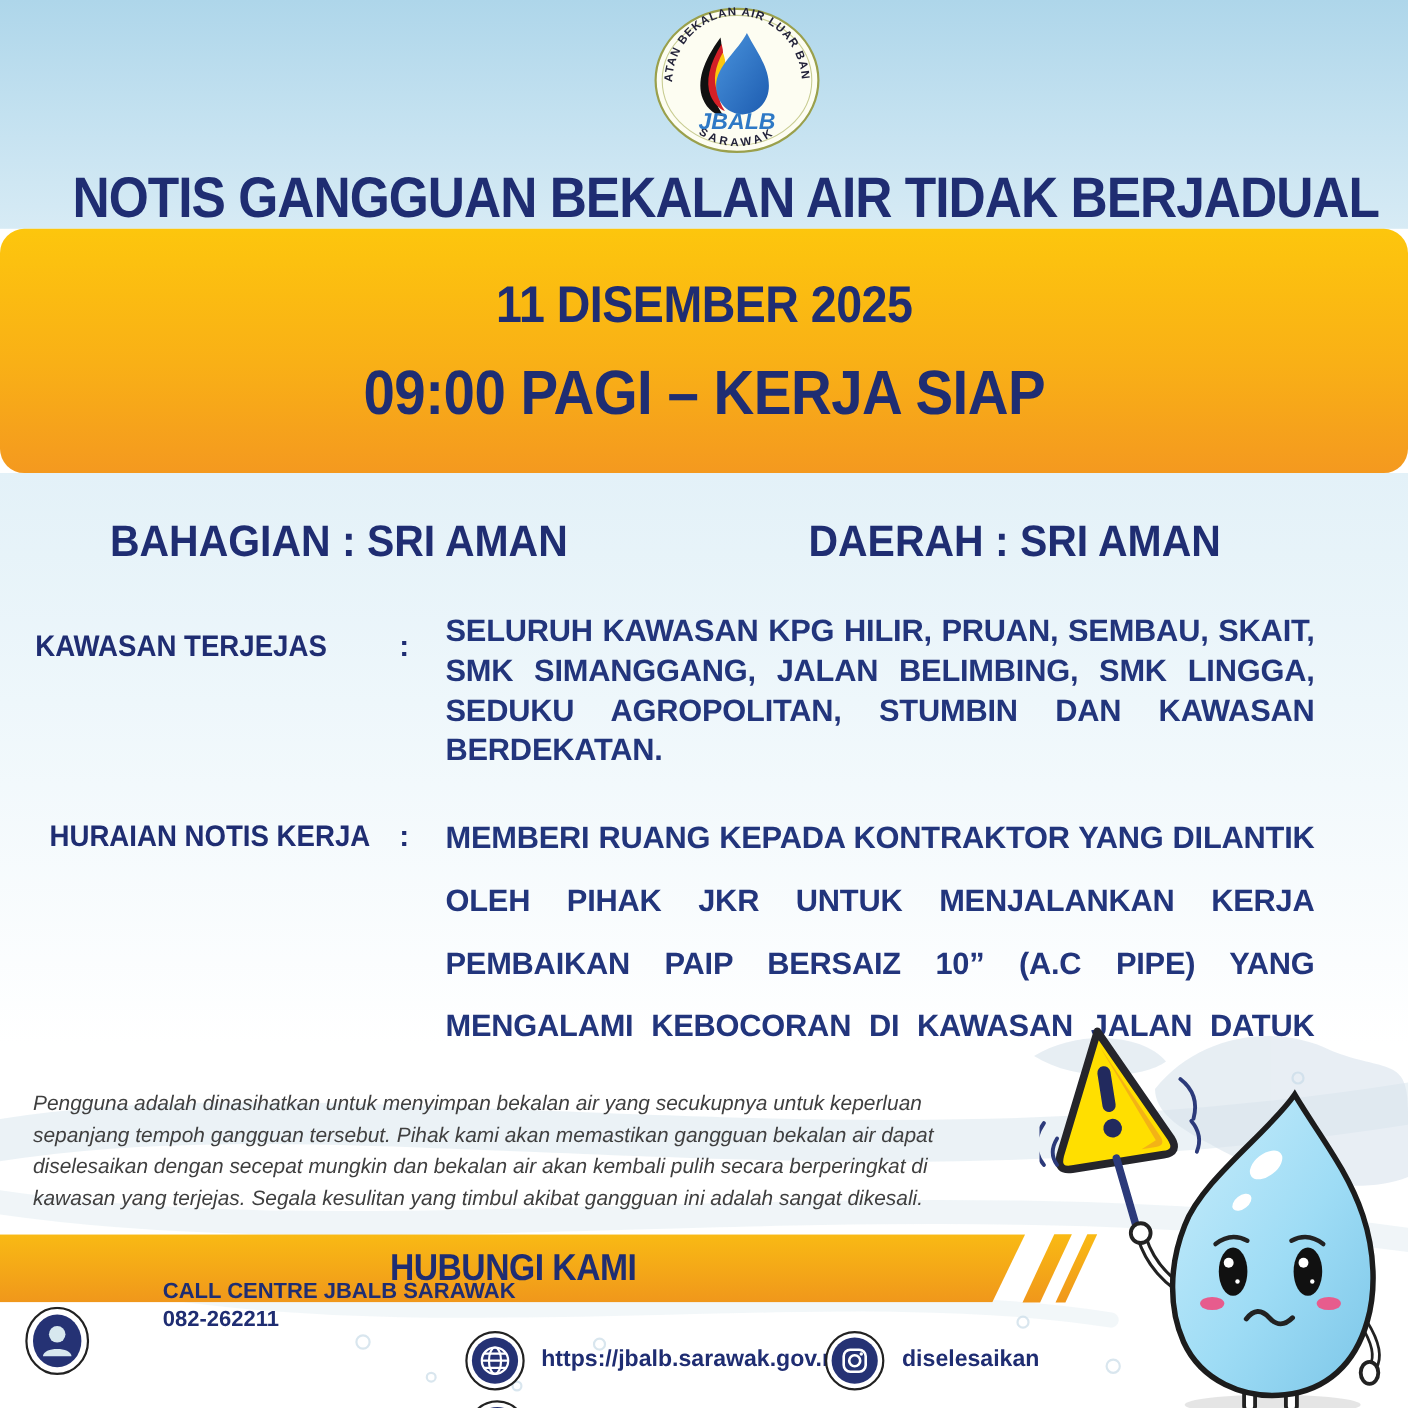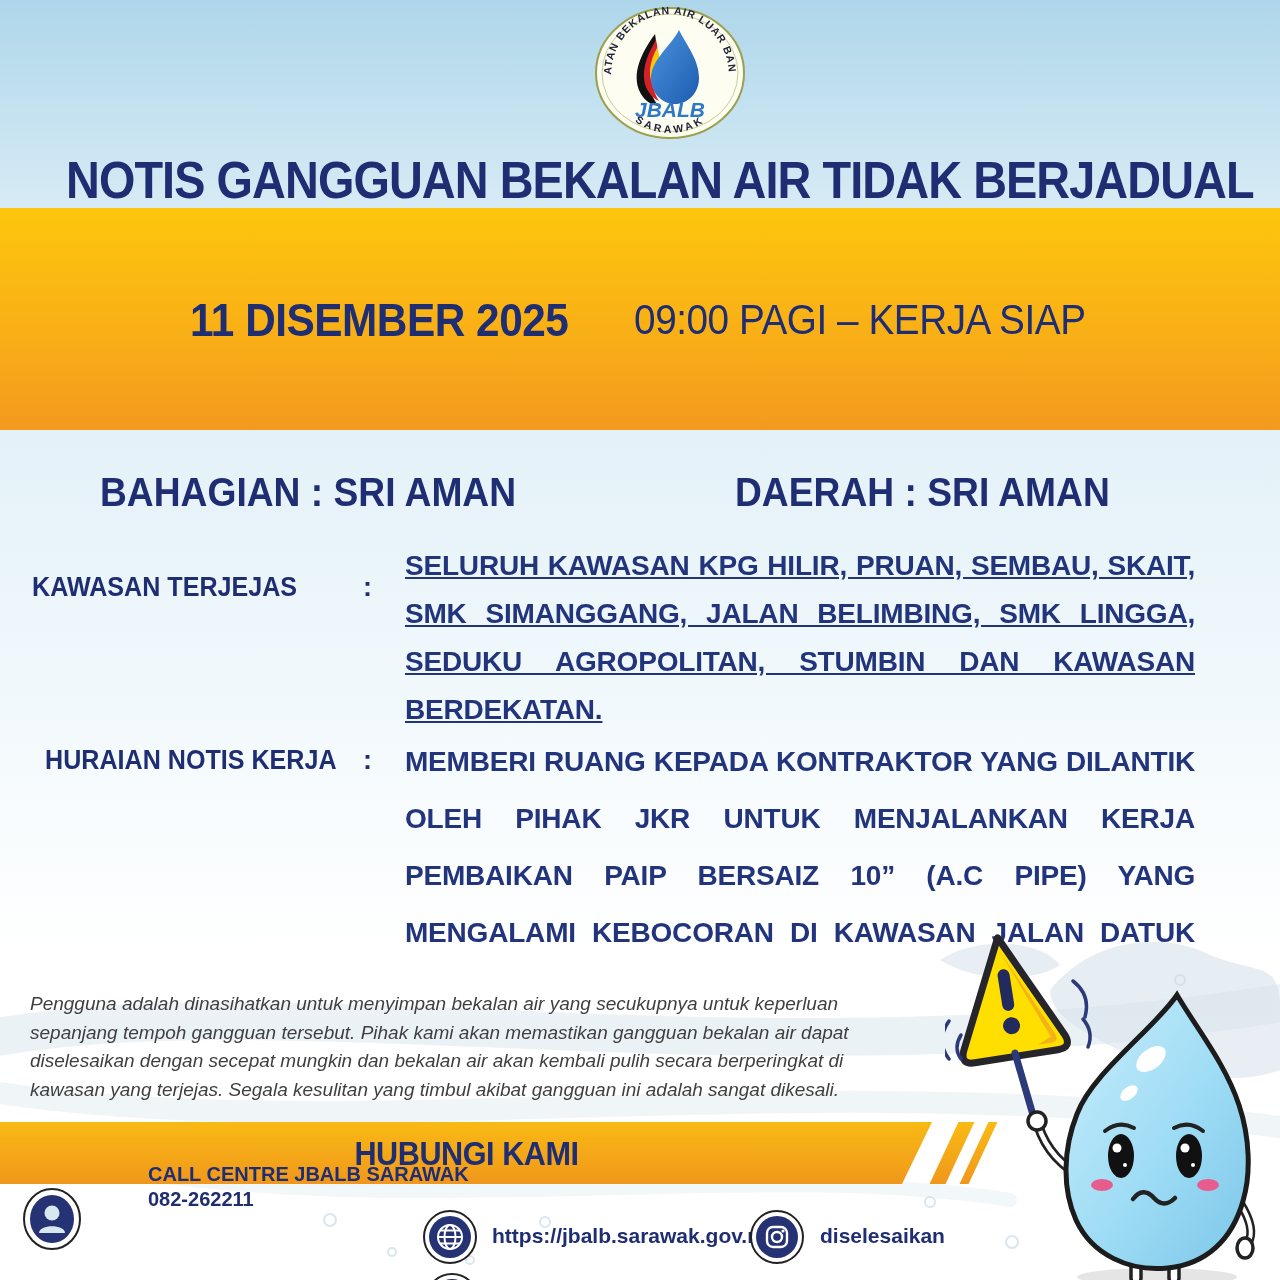--- a/index.html
+++ b/index.html
@@ -5,40 +5,40 @@
   html,body{margin:0;padding:0;background:#777;}
   .poster{
     position:relative;width:1280px;height:1280px;overflow:hidden;
     font-family:"Liberation Sans",sans-serif;background:#fff;margin:0 auto;
   }
   
   .top{position:absolute;left:0;top:0;width:1280px;height:208px;
     background:linear-gradient(180deg,#aed6ea 0%,#c3e1f0 50%,#d7ebf5 100%);}
   .banner{position:absolute;left:0;top:208px;width:1280px;height:222px;
     background:linear-gradient(180deg,#fdc60d 0%,#f9b016 55%,#f4991f 100%);
-    display:flex;align-items:center;justify-content:center;gap:20px;}
+    display:flex;flex-direction:column;align-items:center;justify-content:center;gap:20px;border-radius:22px;}
   .mid{position:absolute;left:0;top:430px;width:1280px;height:520px;
     background:linear-gradient(180deg,#e3f1f8 0%,#eef7fb 40%,#ffffff 100%);}
   .bottom{position:absolute;left:0;top:950px;width:1280px;height:330px;background:#fff;}
   
   .navy{color:#1f2d72;}
   .cond{display:inline-block;transform:scaleX(.9);transform-origin:center;white-space:nowrap;}
   .condL{display:inline-block;transform:scaleX(.93);transform-origin:left center;white-space:nowrap;}
   .title{position:absolute;left:0;top:150px;width:1280px;text-align:center;
     font-size:52px;font-weight:bold;letter-spacing:-1px;}
   .dateline{font-size:47px;font-weight:bold;letter-spacing:-.5px;}
-  .timeline{font-size:43px;font-weight:normal;letter-spacing:-.5px;}
+  .timeline{font-size:57px;font-weight:bold;letter-spacing:-.5px;}
   .regionrow{position:absolute;left:0;top:470px;width:1280px;font-size:40px;font-weight:bold;}
   .region-bahagian{position:absolute;left:100px;top:0;}
   .region-daerah{position:absolute;left:735px;top:0;text-align:right;}
   .det-label{position:absolute;font-size:27px;font-weight:bold;}
   .det-colon{position:absolute;left:363px;font-size:27px;font-weight:bold;}
   .det-text{position:absolute;left:405px;width:790px;font-size:28px;font-weight:bold;
     text-align:justify;color:#22357c;letter-spacing:-.2px;}
-  .dt1{top:542px;line-height:48px;text-decoration:underline;}
+  .dt1{top:556px;line-height:36px;}
   .dt2{top:733px;line-height:57px;}
   .lbl1{left:32px;top:572px;}
   .lbl2{left:45px;top:745px;}
   .col1{top:572px;}
   .col2{top:745px;}
   .advisory{position:absolute;left:30px;top:990px;width:888px;font-size:19px;
     font-style:italic;font-weight:500;color:#3f3f3f;line-height:28.5px;text-align:left;}
   
   .contact-bar{position:absolute;left:0;top:1122px;width:932px;height:62px;
     background:linear-gradient(180deg,#f9ba14 0%,#f0971b 100%);

